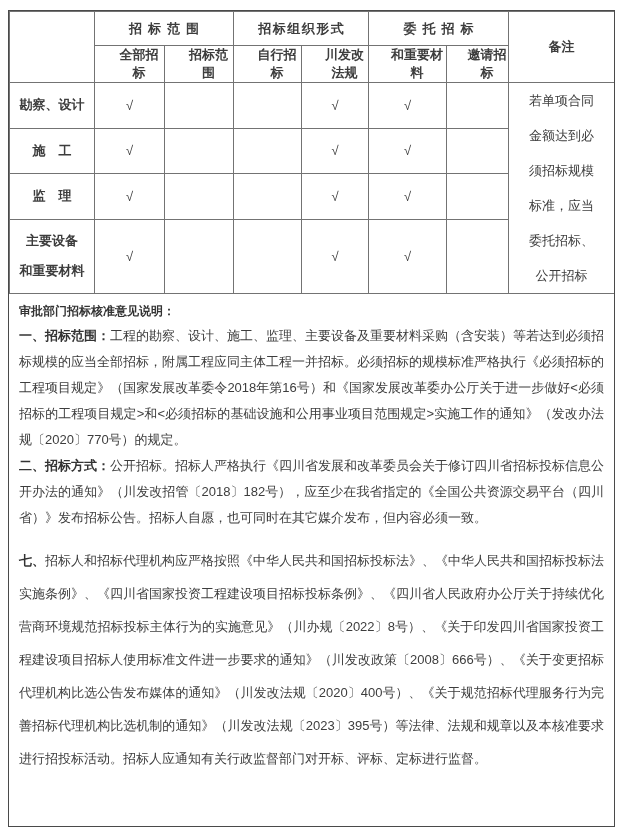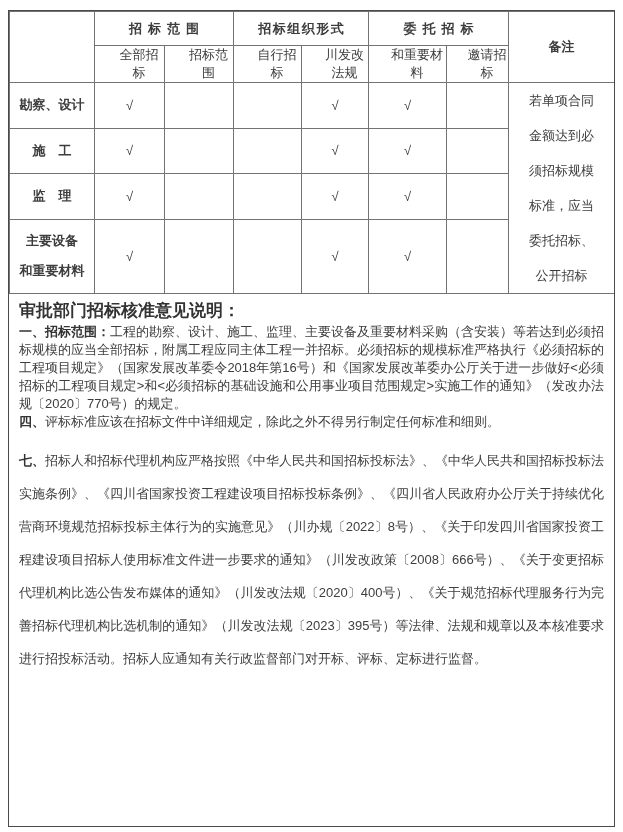--- a/index.html
+++ b/index.html
@@ -25,47 +25,47 @@
   }
   table.grid td {
     border: 1px solid #737373;
     text-align: center;
     vertical-align: middle;
     font-size: 13px;
     color: #3d3d3d;
     overflow: hidden;
   }
   tr.h1 td { height: 34px; font-weight: bold; }
-  tr.h2 td { height: 33px; font-weight: normal; padding-left: 19px; }
+  tr.h2 td { height: 33px; font-weight: bold; padding-left: 19px; }
   .ls-wide  { letter-spacing: 6px; text-indent: 6px; }
   .ls-narrow{ letter-spacing: 1.5px; text-indent: 1.5px; }
   tr.r  td { height: 38px; }
   tr.r4 td { height: 62px; }
   td.rl { font-weight: bold; white-space: pre-line; line-height: 30px; }
   td.ck { color: #7d7d7d; font-size: 13px; font-weight: normal; }
   td.remark {
     line-height: 35px;
     text-align: center;
     word-break: break-all;
     padding: 0 18px;
     font-weight: normal;
   }
   
   .notes {
     padding: 5px 10px 0 10px;
   }
   .note-title {
     font-weight: bold;
-    font-size: 17px;
+    font-size: 12px;
     line-height: 24px;
     color: #333;
   }
   p.note {
     font-size: 13px;
-    line-height: 18px;
+    line-height: 26px;
     text-align: justify;
     color: #3d3d3d;
   }
   p.note .b { font-weight: bold; color: #333; }
   p.note-wide {
     line-height: 33px;
     margin-top: 13px;
   }
 </style>
 </head>
@@ -139,23 +139,23 @@
       <td class="ck"></td>
     </tr>
   </tbody>
     </table>
 
   <div class="notes">
     <p class="note-title">审批部门招标核准意见说明：</p>
 
     <p class="note"><span class="b">一、</span><span class="b">招标范围：</span><span>工程的勘察、设计、施工、监理、主要设备及重要材料采购（含安装）等若达到必须招标规模的应当全部招标，附属工程应同主体工程一并招标。必须招标的规模标准严格执行《必须招标的工程项目规定》（国家发展改革委令2018年第16号）和《国家发展改革委办公厅关于进一步做好&lt;必须招标的工程项目规定&gt;和&lt;必须招标的基础设施和公用事业项目范围规定&gt;实施工作的通知》（发改办法规〔2020〕770号）的规定。</span></p>
 
+    <p class="note"><span class="b">二、</span><span class="b">招标方式：</span><span>公开招标。招标人严格执行《四川省发展和改革委员会关于修订四川省招标投标信息公开办法的通知》（川发改招管〔2018〕182号），应至少在我省指定的《全国公共资源交易平台（四川省）》发布招标公告。招标人自愿，也可同时在其它媒介发布，但内容必须一致。</span></p>
 
 
-    <p class="note"><span class="b">四、</span><span>评标标准应该在招标文件中详细规定，除此之外不得另行制定任何标准和细则。</span></p>
 
 
 
     <p class="note note-wide"><span class="b">七、</span><span>招标人和招标代理机构应严格按照《中华人民共和国招标投标法》、《中华人民共和国招标投标法实施条例》、《四川省国家投资工程建设项目招标投标条例》、《四川省人民政府办公厅关于持续优化营商环境规范招标投标主体行为的实施意见》（川办规〔2022〕8号）、《关于印发四川省国家投资工程建设项目招标人使用标准文件进一步要求的通知》（川发改政策〔2008〕666号）、《关于变更招标代理机构比选公告发布媒体的通知》（川发改法规〔2020〕400号）、《关于规范招标代理服务行为完善招标代理机构比选机制的通知》（川发改法规〔2023〕395号）等法律、法规和规章以及本核准要求进行招投标活动。招标人应通知有关行政监督部门对开标、评标、定标进行监督。</span></p>
 
   </div>
 
 </div>
 
 </body></html>

